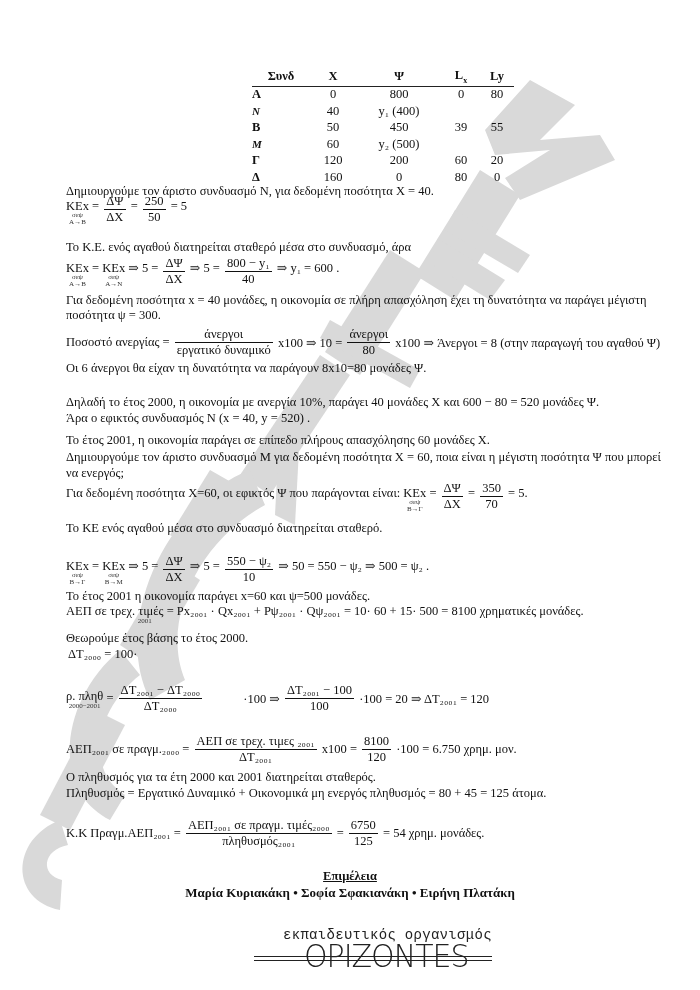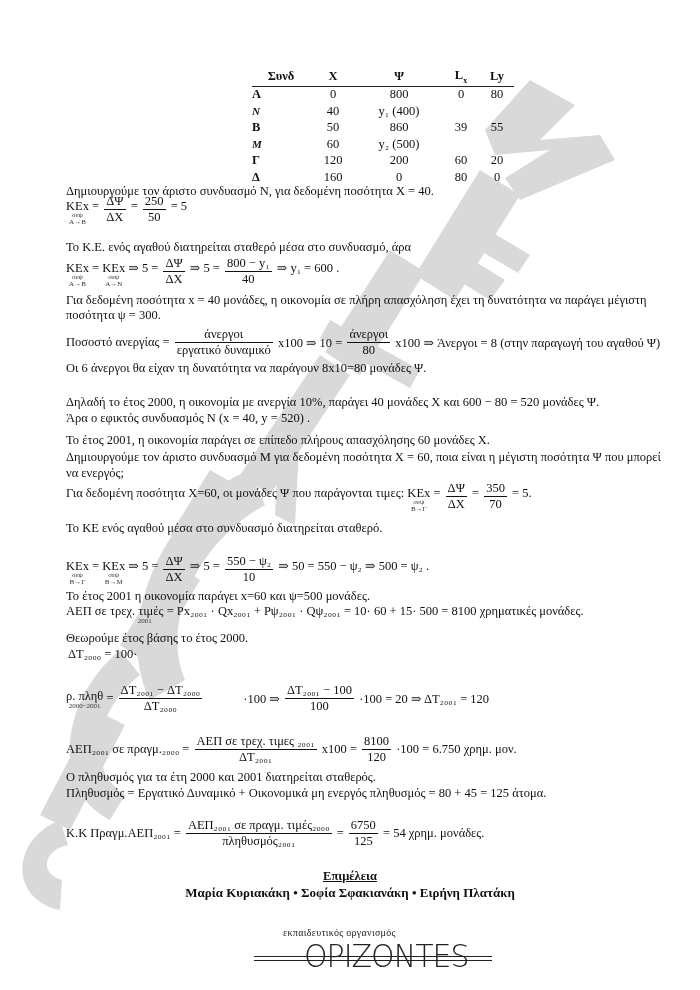--- a/index.html
+++ b/index.html
@@ -28,21 +28,21 @@
   .under { display:inline-block; vertical-align:top; text-align:center; line-height:12px; }
   .under .main { display:block; }
   .under .small { display:block; font-size:7px; line-height:7px; color:#333; }
   sub { font-size:8px; }
 
   .signature { position:absolute; left:0; width:700px; text-align:center; font-weight:bold; }
   .sig-title { top:869px; text-decoration:underline; font-size:12.5px; }
   .sig-names { top:885px; font-size:13px; }
 
   .logo { position:absolute; left:250px; top:920px; width:250px; height:60px; }
-  .logo-sub { position:absolute; left:283px; top:927px; font-family:Liberation Serif, serif; font-size:10px; color:#222; letter-spacing:0.3px; }
+  .logo-sub { position:absolute; left:283px; top:927px; font-family:Liberation Mono, monospace; font-size:14px; color:#222; letter-spacing:0.3px; }
   .logo-main { position:absolute; left:304px; top:938px; font-family:"DejaVu Sans",sans-serif; font-size:30px; color:#222; font-weight:300; letter-spacing:-1px; transform:scaleY(1.05); }
   .logo-line { position:absolute; height:1px; background:#222; }
 </style>
 </head>
 <body>
 
 <div class="page">
 
   <svg class="watermark" viewBox="0 0 700 990" xmlns="http://www.w3.org/2000/svg">
     <g fill="#d9d9d9">
@@ -92,21 +92,21 @@
         <tr>
           <td class="lbl it">N</td>
           <td>40</td>
           <td>y₁ (400)</td>
           <td></td>
           <td></td>
         </tr>
         <tr>
           <td class="lbl">Β</td>
           <td>50</td>
-          <td>860</td>
+          <td>450</td>
           <td>39</td>
           <td>55</td>
         </tr>
         <tr>
           <td class="lbl it">M</td>
           <td>60</td>
           <td>y₂ (500)</td>
           <td></td>
           <td></td>
         </tr>
@@ -169,21 +169,21 @@
     <div class="abs" style="left:66px;top:361px;">Οι 6 άνεργοι θα είχαν τη δυνατότητα να παράγουν 8x10=80 μονάδες Ψ.</div>
 
     <div class="abs" style="left:66px;top:395px;">Δηλαδή το έτος 2000, η οικονομία με ανεργία 10%, παράγει 40 μονάδες X και 600 − 80 = 520 μονάδες Ψ.</div>
     <div class="abs" style="left:66px;top:411px;">Άρα ο εφικτός συνδυασμός N (x = 40, y = 520) .</div>
 
     <div class="abs" style="left:66px;top:433px;">Το έτος 2001, η οικονομία παράγει σε επίπεδο πλήρους απασχόλησης 60 μονάδες X.</div>
     <div class="abs" style="left:66px;top:450px;">Δημιουργούμε τον άριστο συνδυασμό M για δεδομένη ποσότητα X = 60, ποια είναι η μέγιστη ποσότητα Ψ που μπορεί</div>
     <div class="abs" style="left:66px;top:466px;">να ενεργός;</div>
 
     <div class="abs" style="left:66px;top:484px;">
-      <span style="vertical-align:top;line-height:12px;margin-top:3px;display:inline-block;">Για δεδομένη ποσότητα X=60, οι μονάδες Ψ που παράγονται τιμες:</span>
+      <span style="vertical-align:top;line-height:12px;margin-top:3px;display:inline-block;">Για δεδομένη ποσότητα X=60, οι εφικτός Ψ που παράγονται είναι:</span>
       <span class="under" style="margin-top:3px;"><span class="main">KEx</span><span class="small">σεψ</span><span class="small">B→Γ</span></span>
       <span style="vertical-align:top;line-height:12px;display:inline-block;margin-top:3px;"> = </span>
       <span class="frac" style="vertical-align:top;margin-top:-3px;"><span class="num">ΔΨ</span><span class="den">ΔX</span></span>
       <span style="vertical-align:top;line-height:12px;display:inline-block;margin-top:3px;">=</span>
       <span class="frac" style="vertical-align:top;margin-top:-3px;"><span class="num">350</span><span class="den">70</span></span>
       <span style="vertical-align:top;line-height:12px;display:inline-block;margin-top:3px;">= 5.</span>
     </div>
 
     <div class="abs" style="left:66px;top:521px;">Το KE ενός αγαθού μέσα στο συνδυασμό διατηρείται σταθερό.</div>
 

